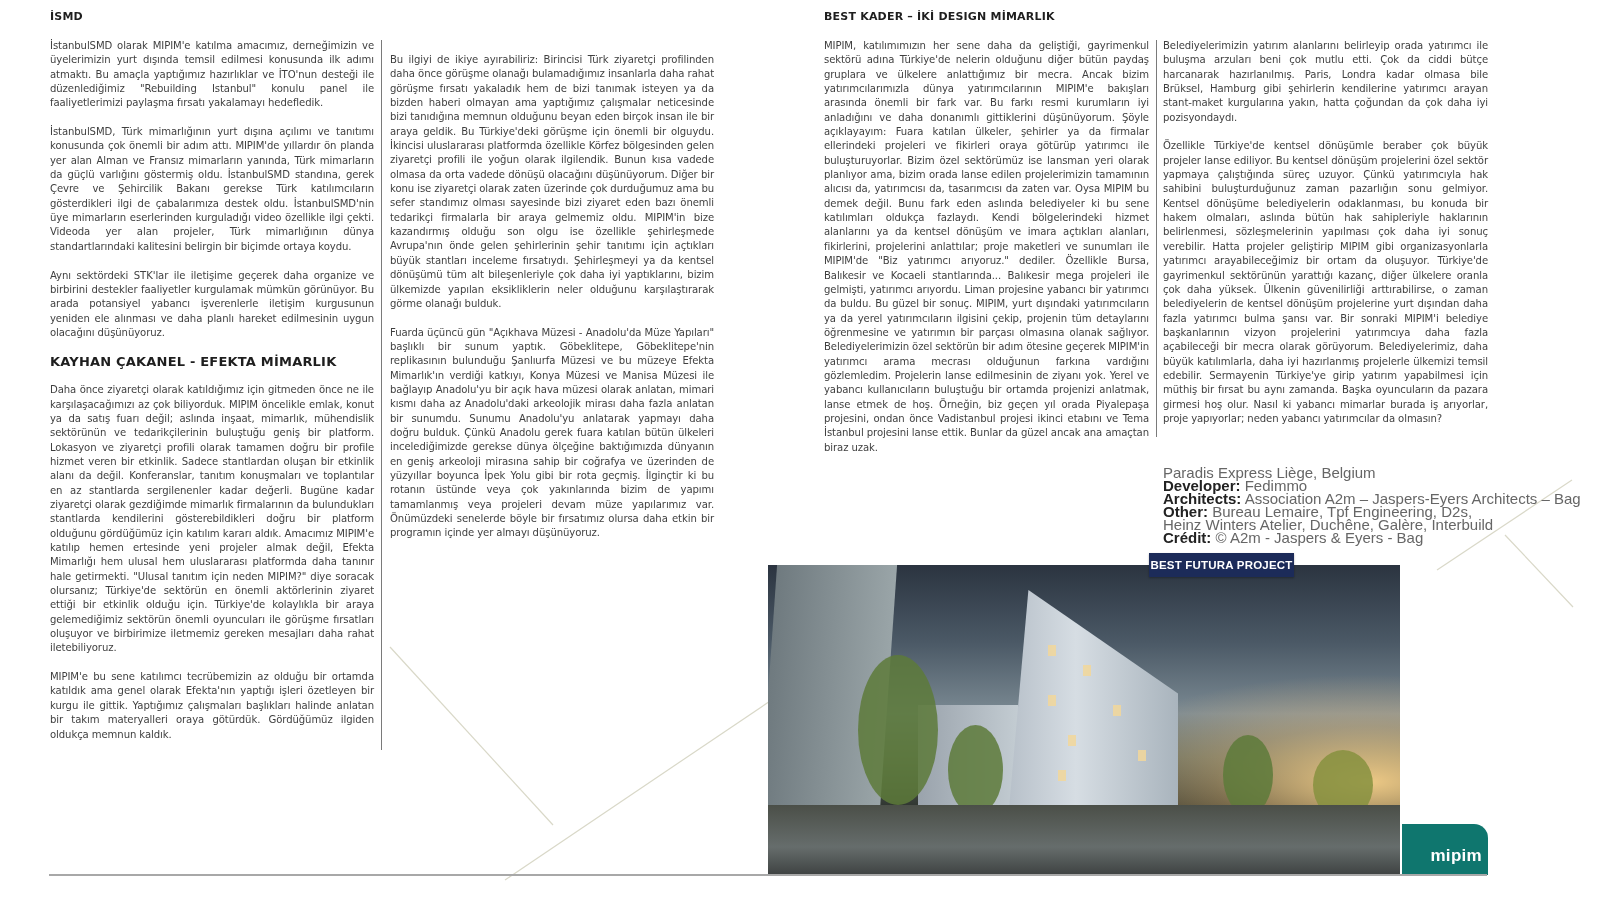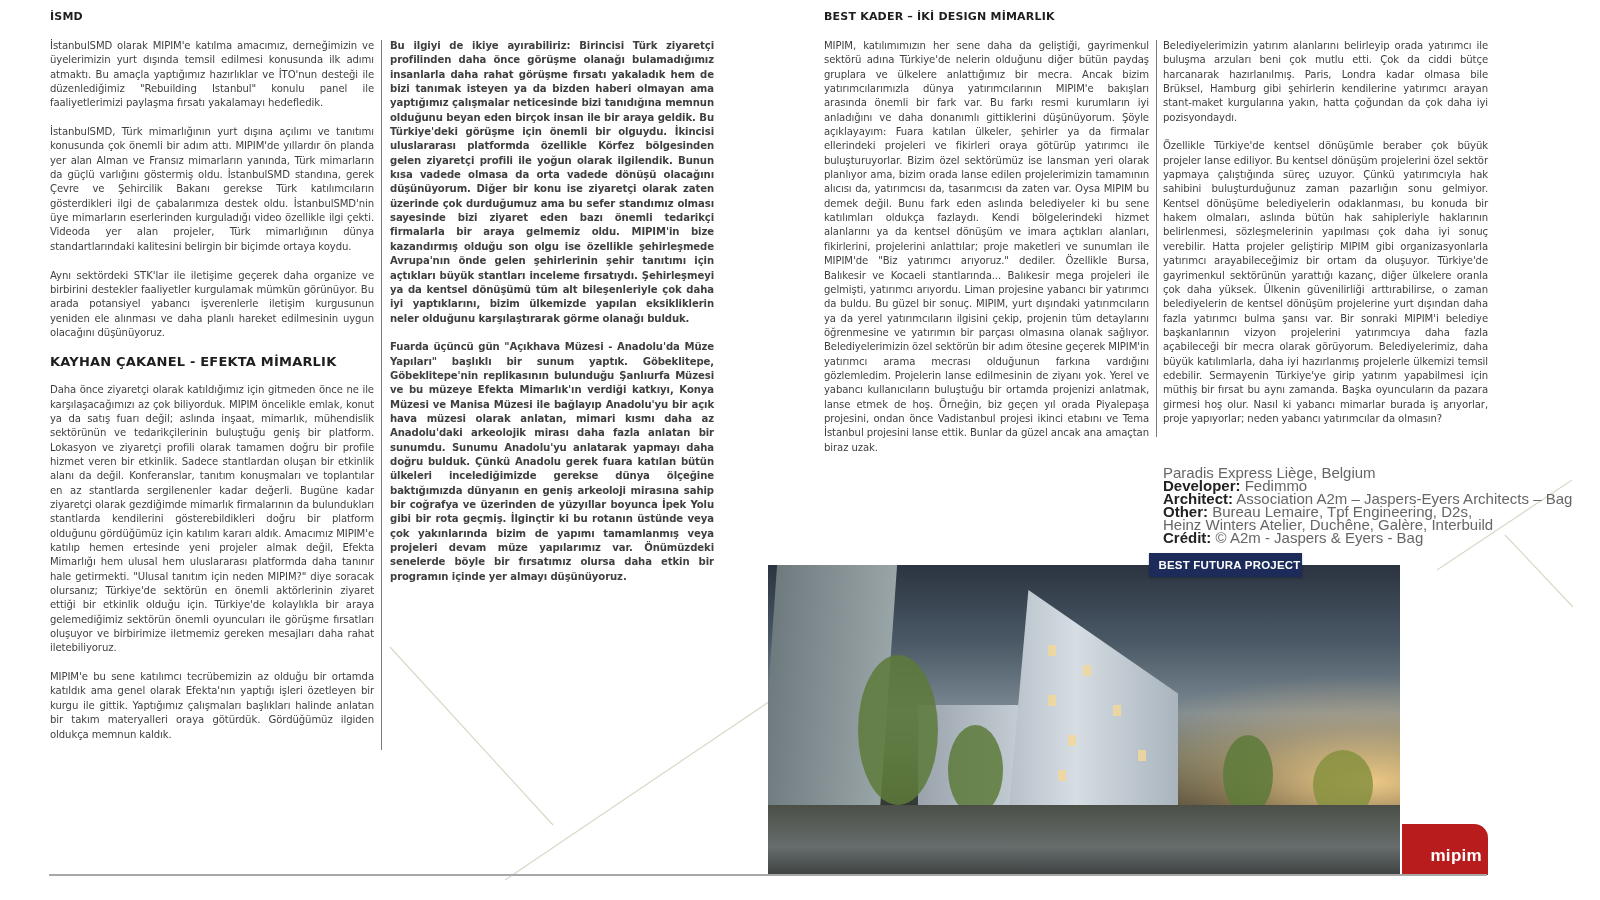--- a/index.html
+++ b/index.html
@@ -65,25 +65,24 @@
     position: absolute; left: 0; bottom: 0; width: 100%; height: 70px;
     background: linear-gradient(180deg, #4b4f48 0%, #666d6c 60%, #3e4242 100%);
   }
   .win { position: absolute; width: 8px; height: 11px; background: #f2d79a; opacity: .85; }
   .badge {
     position: absolute; left: 1149px; top: 553px; width: 145px; height: 24px;
     background: #1c2b59; color: #ffffff; font-weight: bold;
     font-family: "Liberation Sans", sans-serif;
     font-size: 11.5px; line-height: 24px; text-align: center; letter-spacing: 0.2px;
     box-shadow: 0 1px 2px rgba(0,0,0,0.3);
-    padding-left: 8px;
   }
   .logo {
     position: absolute; left: 1402px; top: 824px; width: 86px; height: 51px;
-    background: #b91c1c; border-top-right-radius: 14px;
+    background: #0f766e; border-top-right-radius: 14px;
     color: #fff; font-family: "Liberation Sans", sans-serif; font-weight: bold;
     font-size: 17px; text-align: right; box-sizing: border-box;
     padding: 22px 6px 0 0; letter-spacing: 0.3px;
   }
   .bottom-rule {
     position: absolute; left: 49px; top: 874px; width: 1438px; height: 2px; background: #a8a8a8;
   }
 </style>
 </head>
 <body>
@@ -101,42 +100,42 @@
   <p>İstanbulSMD olarak MIPIM'e katılma amacımız, derneğimizin ve üyelerimizin yurt dışında temsil edilmesi konusunda ilk adımı atmaktı. Bu amaçla yaptığımız hazırlıklar ve İTO'nun desteği ile düzenlediğimiz "Rebuilding Istanbul" konulu panel ile faaliyetlerimizi paylaşma fırsatı yakalamayı hedefledik.</p>
   <p>İstanbulSMD, Türk mimarlığının yurt dışına açılımı ve tanıtımı konusunda çok önemli bir adım attı. MIPIM'de yıllardır ön planda yer alan Alman ve Fransız mimarların yanında, Türk mimarların da güçlü varlığını göstermiş oldu. İstanbulSMD standına, gerek Çevre ve Şehircilik Bakanı gerekse Türk katılımcıların gösterdikleri ilgi de çabalarımıza destek oldu. İstanbulSMD'nin üye mimarların eserlerinden kurguladığı video özellikle ilgi çekti. Videoda yer alan projeler, Türk mimarlığının dünya standartlarındaki kalitesini belirgin bir biçimde ortaya koydu.</p>
   <p>Aynı sektördeki STK'lar ile iletişime geçerek daha organize ve birbirini destekler faaliyetler kurgulamak mümkün görünüyor. Bu arada potansiyel yabancı işverenlerle iletişim kurgusunun yeniden ele alınması ve daha planlı hareket edilmesinin uygun olacağını düşünüyoruz.</p>
   <div class="subhead">KAYHAN ÇAKANEL - EFEKTA MİMARLIK</div>
   <p>Daha önce ziyaretçi olarak katıldığımız için gitmeden önce ne ile karşılaşacağımızı az çok biliyorduk. MIPIM öncelikle emlak, konut ya da satış fuarı değil; aslında inşaat, mimarlık, mühendislik sektörünün ve tedarikçilerinin buluştuğu geniş bir platform. Lokasyon ve ziyaretçi profili olarak tamamen doğru bir profile hizmet veren bir etkinlik. Sadece stantlardan oluşan bir etkinlik alanı da değil. Konferanslar, tanıtım konuşmaları ve toplantılar en az stantlarda sergilenenler kadar değerli. Bugüne kadar ziyaretçi olarak gezdiğimde mimarlık firmalarının da bulundukları stantlarda kendilerini gösterebildikleri doğru bir platform olduğunu gördüğümüz için katılım kararı aldık. Amacımız MIPIM'e katılıp hemen ertesinde yeni projeler almak değil, Efekta Mimarlığı hem ulusal hem uluslararası platformda daha tanınır hale getirmekti. "Ulusal tanıtım için neden MIPIM?" diye soracak olursanız; Türkiye'de sektörün en önemli aktörlerinin ziyaret ettiği bir etkinlik olduğu için. Türkiye'de kolaylıkla bir araya gelemediğimiz sektörün önemli oyuncuları ile görüşme fırsatları oluşuyor ve birbirimize iletmemiz gereken mesajları daha rahat iletebiliyoruz.</p>
   <p>MIPIM'e bu sene katılımcı tecrübemizin az olduğu bir ortamda katıldık ama genel olarak Efekta'nın yaptığı işleri özetleyen bir kurgu ile gittik. Yaptığımız çalışmaları başlıkları halinde anlatan bir takım materyalleri oraya götürdük. Gördüğümüz ilgiden oldukça memnun kaldık.</p>
 </div>
 
 <div class="vline" style="left:381px; top:40px; height:710px;"></div>
 
-<div class="col" style="left:390px; top:39px; width:324px;font-weight:bold;">
+<div class="col" style="left:390px; top:53px; width:324px;">
   <p>Bu ilgiyi de ikiye ayırabiliriz: Birincisi Türk ziyaretçi profilinden daha önce görüşme olanağı bulamadığımız insanlarla daha rahat görüşme fırsatı yakaladık hem de bizi tanımak isteyen ya da bizden haberi olmayan ama yaptığımız çalışmalar neticesinde bizi tanıdığına memnun olduğunu beyan eden birçok insan ile bir araya geldik. Bu Türkiye'deki görüşme için önemli bir olguydu. İkincisi uluslararası platformda özellikle Körfez bölgesinden gelen ziyaretçi profili ile yoğun olarak ilgilendik. Bunun kısa vadede olmasa da orta vadede dönüşü olacağını düşünüyorum. Diğer bir konu ise ziyaretçi olarak zaten üzerinde çok durduğumuz ama bu sefer standımız olması sayesinde bizi ziyaret eden bazı önemli tedarikçi firmalarla bir araya gelmemiz oldu. MIPIM'in bize kazandırmış olduğu son olgu ise özellikle şehirleşmede Avrupa'nın önde gelen şehirlerinin şehir tanıtımı için açtıkları büyük stantları inceleme fırsatıydı. Şehirleşmeyi ya da kentsel dönüşümü tüm alt bileşenleriyle çok daha iyi yaptıklarını, bizim ülkemizde yapılan eksikliklerin neler olduğunu karşılaştırarak görme olanağı bulduk.</p>
   <p>Fuarda üçüncü gün "Açıkhava Müzesi - Anadolu'da Müze Yapıları" başlıklı bir sunum yaptık. Göbeklitepe, Göbeklitepe'nin replikasının bulunduğu Şanlıurfa Müzesi ve bu müzeye Efekta Mimarlık'ın verdiği katkıyı, Konya Müzesi ve Manisa Müzesi ile bağlayıp Anadolu'yu bir açık hava müzesi olarak anlatan, mimari kısmı daha az Anadolu'daki arkeolojik mirası daha fazla anlatan bir sunumdu. Sunumu Anadolu'yu anlatarak yapmayı daha doğru bulduk. Çünkü Anadolu gerek fuara katılan bütün ülkeleri incelediğimizde gerekse dünya ölçeğine baktığımızda dünyanın en geniş arkeoloji mirasına sahip bir coğrafya ve üzerinden de yüzyıllar boyunca İpek Yolu gibi bir rota geçmiş. İlginçtir ki bu rotanın üstünde veya çok yakınlarında bizim de yapımı tamamlanmış veya projeleri devam müze yapılarımız var. Önümüzdeki senelerde böyle bir fırsatımız olursa daha etkin bir programın içinde yer almayı düşünüyoruz.</p>
 </div>
 
 <div class="heading" style="left:824px; top:10px;">BEST KADER – İKİ DESIGN MİMARLIK</div>
 
 <div class="col" style="left:824px; top:39px; width:325px;">
   <p>MIPIM, katılımımızın her sene daha da geliştiği, gayrimenkul sektörü adına Türkiye'de nelerin olduğunu diğer bütün paydaş gruplara ve ülkelere anlattığımız bir mecra. Ancak bizim yatırımcılarımızla dünya yatırımcılarının MIPIM'e bakışları arasında önemli bir fark var. Bu farkı resmi kurumların iyi anladığını ve daha donanımlı gittiklerini düşünüyorum. Şöyle açıklayayım: Fuara katılan ülkeler, şehirler ya da firmalar ellerindeki projeleri ve fikirleri oraya götürüp yatırımcı ile buluşturuyorlar. Bizim özel sektörümüz ise lansman yeri olarak planlıyor ama, bizim orada lanse edilen projelerimizin tamamının alıcısı da, yatırımcısı da, tasarımcısı da zaten var. Oysa MIPIM bu demek değil. Bunu fark eden aslında belediyeler ki bu sene katılımları oldukça fazlaydı. Kendi bölgelerindeki hizmet alanlarını ya da kentsel dönüşüm ve imara açtıkları alanları, fikirlerini, projelerini anlattılar; proje maketleri ve sunumları ile MIPIM'de "Biz yatırımcı arıyoruz." dediler. Özellikle Bursa, Balıkesir ve Kocaeli stantlarında... Balıkesir mega projeleri ile gelmişti, yatırımcı arıyordu. Liman projesine yabancı bir yatırımcı da buldu. Bu güzel bir sonuç. MIPIM, yurt dışındaki yatırımcıların ya da yerel yatırımcıların ilgisini çekip, projenin tüm detaylarını öğrenmesine ve yatırımın bir parçası olmasına olanak sağlıyor. Belediyelerimizin özel sektörün bir adım ötesine geçerek MIPIM'in yatırımcı arama mecrası olduğunun farkına vardığını gözlemledim. Projelerin lanse edilmesinin de ziyanı yok. Yerel ve yabancı kullanıcıların buluştuğu bir ortamda projenizi anlatmak, lanse etmek de hoş. Örneğin, biz geçen yıl orada Piyalepaşa projesini, ondan önce Vadistanbul projesi ikinci etabını ve Tema İstanbul projesini lanse ettik. Bunlar da güzel ancak ana amaçtan biraz uzak.</p>
 </div>
 
 <div class="vline" style="left:1156px; top:40px; height:397px;"></div>
 
 <div class="col" style="left:1163px; top:39px; width:325px;">
   <p>Belediyelerimizin yatırım alanlarını belirleyip orada yatırımcı ile buluşma arzuları beni çok mutlu etti. Çok da ciddi bütçe harcanarak hazırlanılmış. Paris, Londra kadar olmasa bile Brüksel, Hamburg gibi şehirlerin kendilerine yatırımcı arayan stant-maket kurgularına yakın, hatta çoğundan da çok daha iyi pozisyondaydı.</p>
   <p>Özellikle Türkiye'de kentsel dönüşümle beraber çok büyük projeler lanse ediliyor. Bu kentsel dönüşüm projelerini özel sektör yapmaya çalıştığında süreç uzuyor. Çünkü yatırımcıyla hak sahibini buluşturduğunuz zaman pazarlığın sonu gelmiyor. Kentsel dönüşüme belediyelerin odaklanması, bu konuda bir hakem olmaları, aslında bütün hak sahipleriyle haklarının belirlenmesi, sözleşmelerinin yapılması çok daha iyi sonuç verebilir. Hatta projeler geliştirip MIPIM gibi organizasyonlarla yatırımcı arayabileceğimiz bir ortam da oluşuyor. Türkiye'de gayrimenkul sektörünün yarattığı kazanç, diğer ülkelere oranla çok daha yüksek. Ülkenin güvenilirliği arttırabilirse, o zaman belediyelerin de kentsel dönüşüm projelerine yurt dışından daha fazla yatırımcı bulma şansı var. Bir sonraki MIPIM'i belediye başkanlarının vizyon projelerini yatırımcıya daha fazla açabileceği bir mecra olarak görüyorum. Belediyelerimiz, daha büyük katılımlarla, daha iyi hazırlanmış projelerle ülkemizi temsil edebilir. Sermayenin Türkiye'ye girip yatırım yapabilmesi için müthiş bir fırsat bu aynı zamanda. Başka oyuncuların da pazara girmesi hoş olur. Nasıl ki yabancı mimarlar burada iş arıyorlar, proje yapıyorlar; neden yabancı yatırımcılar da olmasın?</p>
 </div>
 
 <div class="caption">
   <div>Paradis Express Liège, Belgium</div>
   <div><b>Developer:</b> <span>Fedimmo</span></div>
-  <div><b>Architect:</b> <span>Association A2m – Jaspers-Eyers Architects – Bag</span></div>
+  <div><b>Architects:</b> <span>Association A2m – Jaspers-Eyers Architects – Bag</span></div>
   <div><b>Other:</b> <span>Bureau Lemaire, Tpf Engineering, D2s,</span></div>
   <div>Heinz Winters Atelier, Duchêne, Galère, Interbuild</div>
   <div><b>Crédit:</b> <span>© A2m - Jaspers &amp; Eyers - Bag</span></div>
 </div>
 
 <div class="photo" title="Rendering of Paradis Express Liège residential buildings at dusk">
   <div class="bldg-left"></div>
   <div class="bldg-mid"></div>
   <div class="bldg-main"></div>
   <div class="tree" style="left:90px; top:90px; width:80px; height:150px;"></div>

